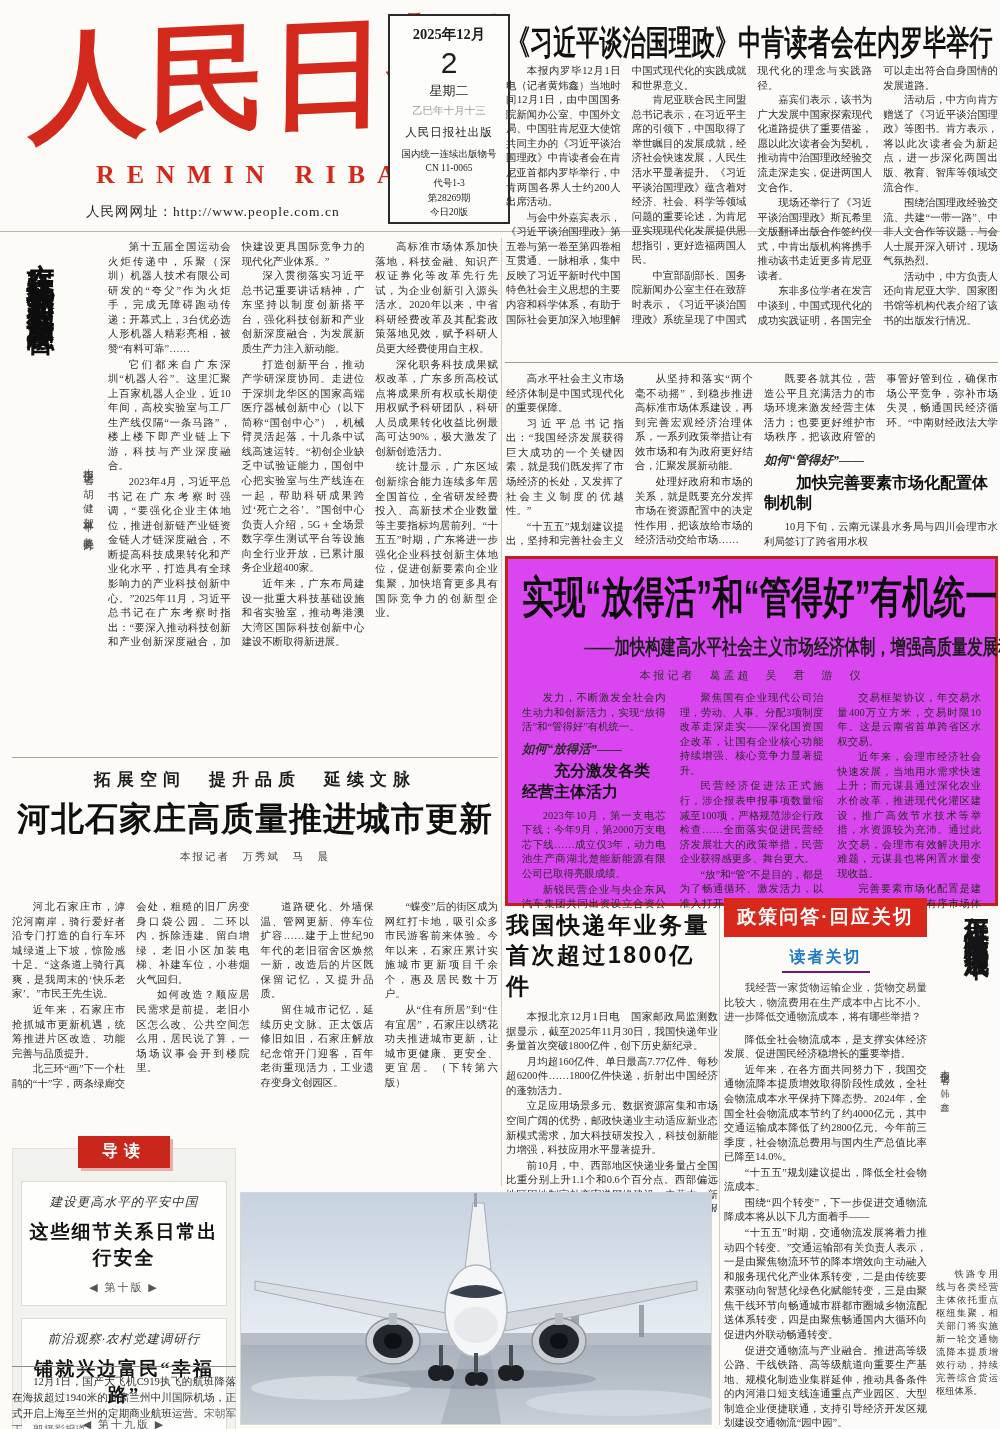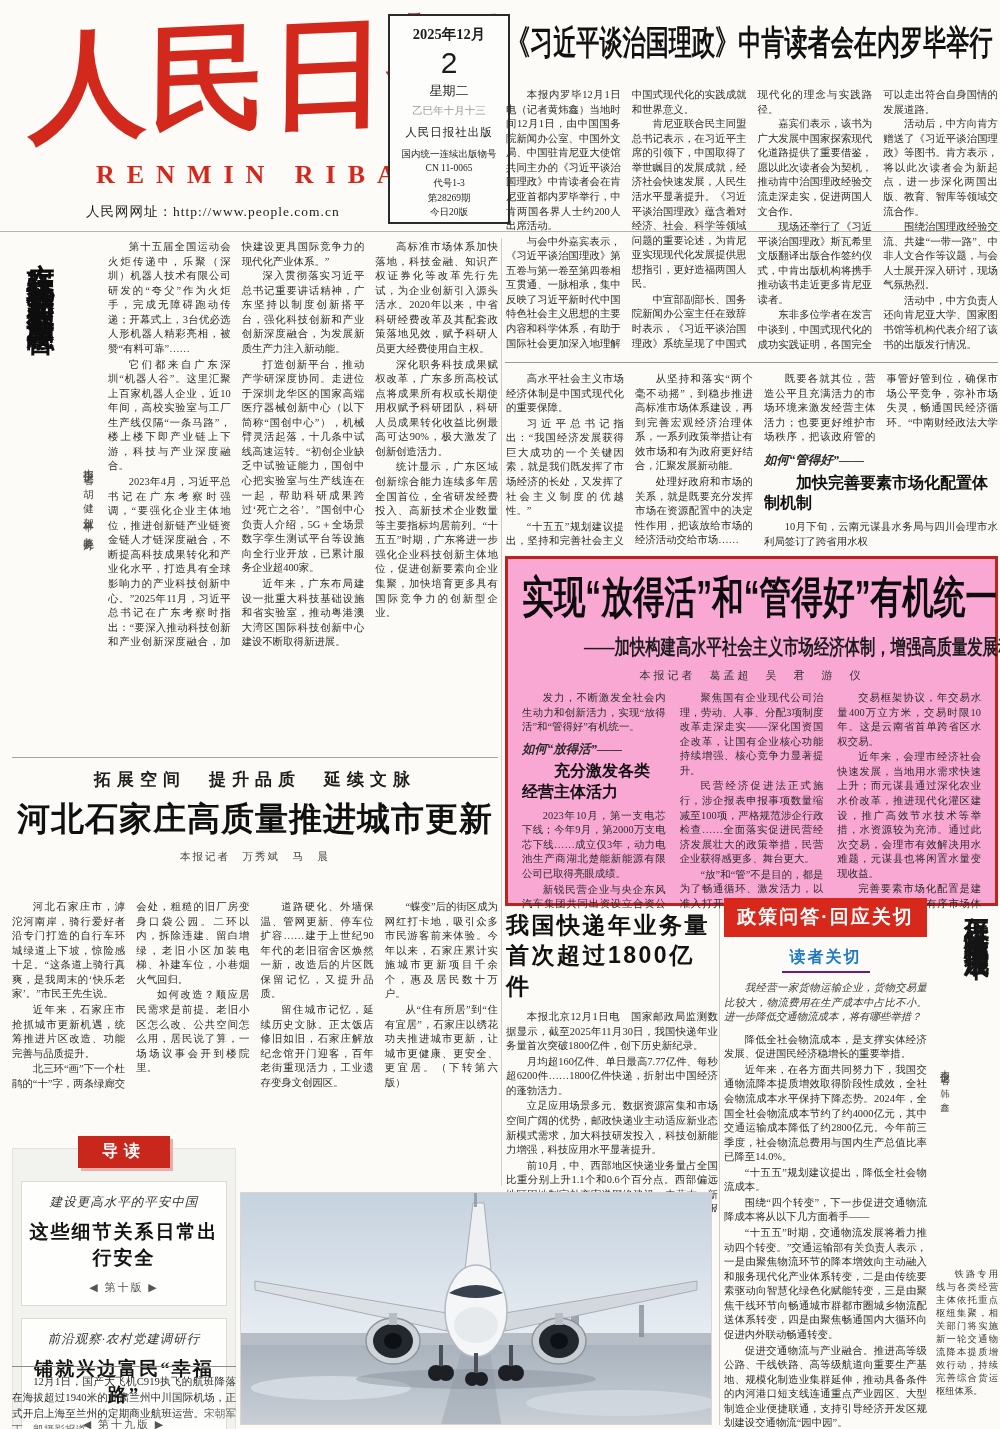--- a/index.html
+++ b/index.html
@@ -38,21 +38,21 @@
   .kenya-head { font-family:"Liberation Sans",sans-serif; font-weight:bold; font-size:34px;
     white-space:nowrap; transform:scaleX(.68); transform-origin:left center; color:#111; }
   .cols4 { column-count:4; column-gap:11px; height:100%; overflow:hidden; }
   .cols3 { column-count:3; column-gap:11px; height:100%; overflow:hidden; }
   .cols2 { column-count:2; column-gap:11px; overflow:hidden; }
 
   
   .sec-kicker { font-style:italic; font-weight:bold; font-size:12.5px; margin:6px 0 3px; }
   .sec-head { font-family:"Liberation Sans",sans-serif; font-weight:bold; font-size:16px; line-height:1.3;
     text-indent:2em; margin-bottom:6px; color:#111; }
-  .redbox { border:3px solid #bb241b; background:#f9a8d4; padding:9px 14px 8px; }
+  .redbox { border:3px solid #bb241b; background:#d946ef; padding:9px 14px 8px; }
   .feature-headline { font-size:44px; font-weight:bold; font-family:"Liberation Sans",sans-serif;
     white-space:nowrap; transform:scaleX(.72); transform-origin:left center; color:#0d0d0d; }
   .feature-subhead { font-size:21px; font-weight:bold; white-space:nowrap;
     transform:scaleX(.73); transform-origin:center; text-align:center; margin-top:6px; }
   .feature-byline { text-align:center; font-size:11px; letter-spacing:3px; margin:7px 0 8px; color:#333; }
   .boxcols { display:flex; gap:14px; height:218px; overflow:hidden; }
   .boxcol { flex:1; }
 
   
   .vhead-gd { writing-mode:vertical-rl; font-family:"Liberation Sans",sans-serif; font-weight:bold;
@@ -68,21 +68,21 @@
   
   .ex-head { font-family:"Liberation Sans",sans-serif; font-weight:bold; font-size:23px;
     letter-spacing:2.5px; line-height:1.32; color:#111; }
 
   
   .policy-banner { background:#d8271b; color:#fff; font-family:"Liberation Sans",sans-serif;
     font-weight:bold; font-size:19px; letter-spacing:2px; text-align:center; padding:6px 0 7px; }
   .reader-head-wrap { text-align:center; margin:10px 0 8px; }
   .reader-head { display:inline-block; color:#1f7ac4; font-weight:bold; font-size:16px;
     letter-spacing:2px; border-bottom:2px solid #701a75; padding:0 8px 3px; }
-  .question { font-style:italic; color:#3a3a3a; }
+  .question { color:#3a3a3a; }
   .vhead-policy { writing-mode:vertical-rl; font-weight:bold; font-size:25px; letter-spacing:3px;
     line-height:44px; color:#151515; }
   .side-text { font-size:9.3px; line-height:1.4; color:#3a3a3a; text-align:justify; }
 
   
   .daodu-wrap { background:#f2f2ee; border:1px solid #e3e1d8; padding:0 8px 10px; }
   .daodu-tab { position:relative; top:-1px; margin:0 auto; width:92px; background:#c9271c; color:#fff;
     font-family:"Liberation Sans",sans-serif; font-weight:bold; font-size:16px; letter-spacing:6px;
     text-align:center; padding:5px 0 6px; box-shadow:3px 3px 0 #e4b0a9; }
   .daodu-card { background:#fefefd; border:1px solid #dddbd2; margin-top:12px; text-align:center; padding:12px 6px 10px; }
@@ -121,21 +121,21 @@
   </div>
 
   <div class="abs rule-h" style="left:0;top:231px;width:1000px;"></div>
 
   <div class="abs rule-v" style="left:501px;top:238px;height:948px;"></div>
   <div class="abs rule-v" style="left:719px;top:898px;height:527px;"></div>
 
   <div class="abs" style="left:507px;top:20px;width:492px;height:52px;overflow:visible;">
     <div class="kenya-head">《习近平谈治国理政》中肯读者会在内罗毕举行</div>
   </div>
-  <div class="abs body-text" style="left:506px;top:88px;width:492px;height:278px;">
+  <div class="abs body-text" style="left:506px;top:64px;width:492px;height:278px;">
     <div class="cols4">
       <div>
           <p>本报内罗毕12月1日电（记者黄炜鑫）当地时间12月1日，由中国国务院新闻办公室、中国外文局、中国驻肯尼亚大使馆共同主办的《习近平谈治国理政》中肯读者会在肯尼亚首都内罗毕举行，中肯两国各界人士约200人出席活动。</p>
           <p>与会中外嘉宾表示，《习近平谈治国理政》第五卷与第一卷至第四卷相互贯通、一脉相承，集中反映了习近平新时代中国特色社会主义思想的主要内容和科学体系，有助于国际社会更加深入地理解中国式现代化的实践成就和世界意义。</p>
         </div>
       <div>
           <p>肯尼亚联合民主同盟总书记表示，在习近平主席的引领下，中国取得了举世瞩目的发展成就，经济社会快速发展，人民生活水平显著提升。《习近平谈治国理政》蕴含着对经济、社会、科学等领域问题的重要论述，为肯尼亚实现现代化发展提供思想指引，更好造福两国人民。</p>
           <p>中宣部副部长、国务院新闻办公室主任在致辞时表示，《习近平谈治国理政》系统呈现了中国式现代化的理念与实践路径。</p>
         </div>
       <div>

